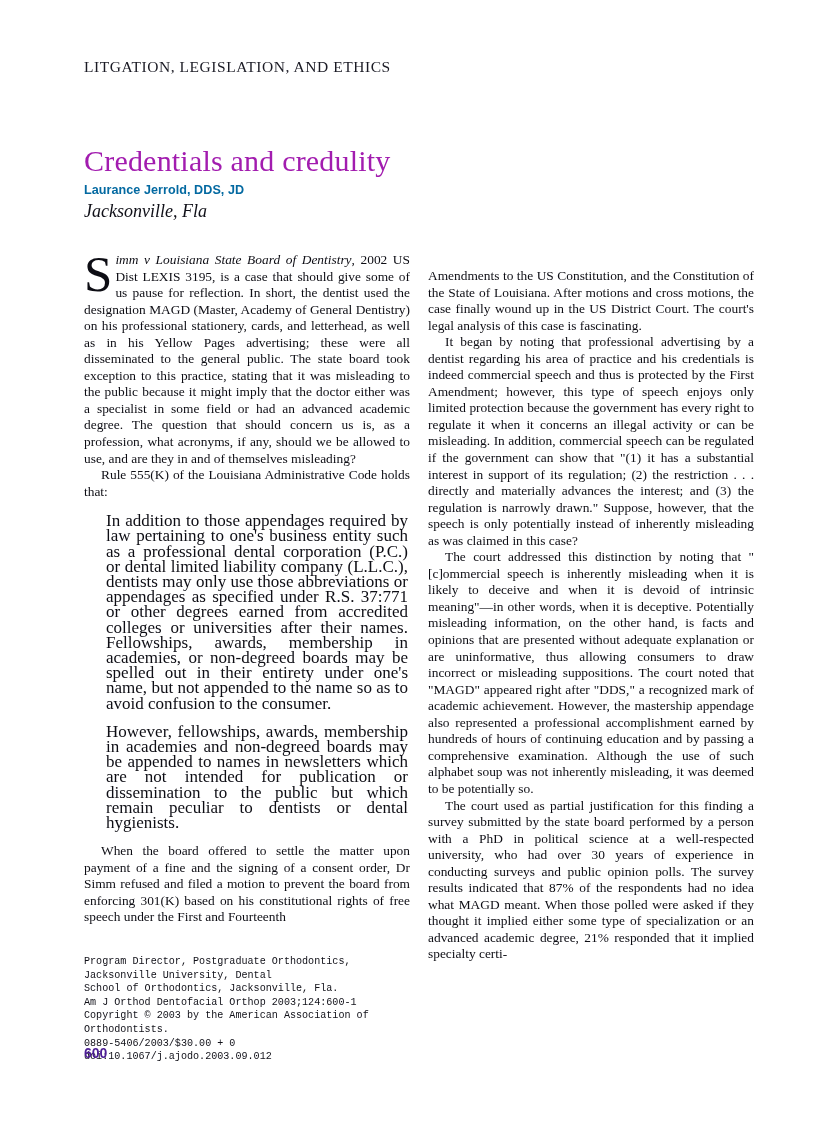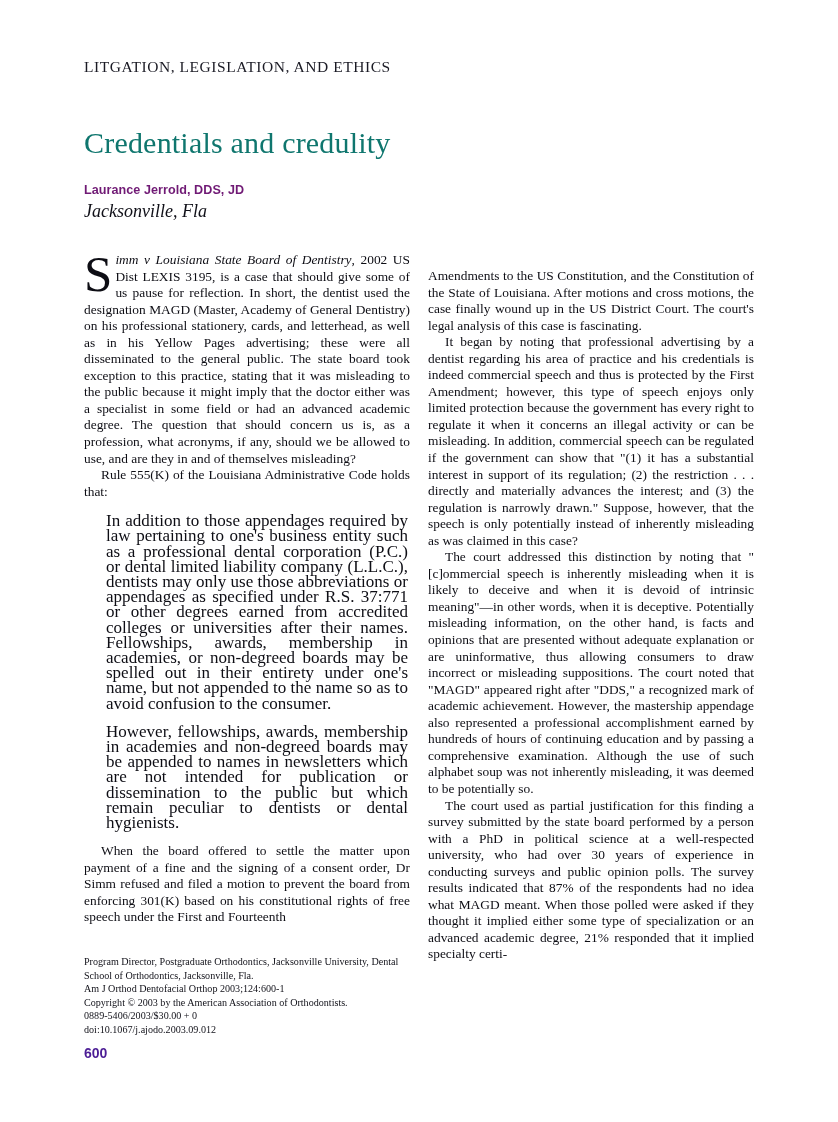--- a/index.html
+++ b/index.html
@@ -31,38 +31,38 @@
     font-family: "Liberation Serif", serif;
     font-size: 15.5px;
     letter-spacing: 0.55px;
     color: #1a1a24;
     white-space: nowrap;
   }
 
   .article-title {
     position: absolute;
     left: 84px;
-    top: 106px;
+    top: 124px;
     font-family: "Liberation Serif", serif;
     font-size: 30px;
     font-weight: 400;
     letter-spacing: 0.2px;
-    color: #0f766e;
+    color: #a21caf;
     white-space: nowrap;
   }
 
   .author {
     position: absolute;
     left: 84px;
     top: 183px;
     font-family: "Liberation Sans", sans-serif;
     font-size: 12.6px;
     font-weight: bold;
     letter-spacing: 0.05px;
-    color: #701a75;
+    color: #0369a1;
     white-space: nowrap;
   }
   .affiliation {
     position: absolute;
     left: 84px;
     top: 201px;
     font-family: "Liberation Serif", serif;
     font-size: 18px;
     font-style: italic;
     color: #101018;
@@ -113,21 +113,21 @@
     text-align: justify;
   }
   blockquote.quote p { margin: 0; text-indent: 0; }
 
   
   .footnote {
     position: absolute;
     left: 84px;
     top: 955px;
     width: 332px;
-    font-family: Liberation Serif, serif;
+    font-family: Liberation Mono, monospace;
     font-size: 10.1px;
     line-height: 13.6px;
     color: #101018;
   }
   .footnote .fn-line { display: block; }
 
   .page-number {
     position: absolute;
     left: 84px;
     top: 1045px;

